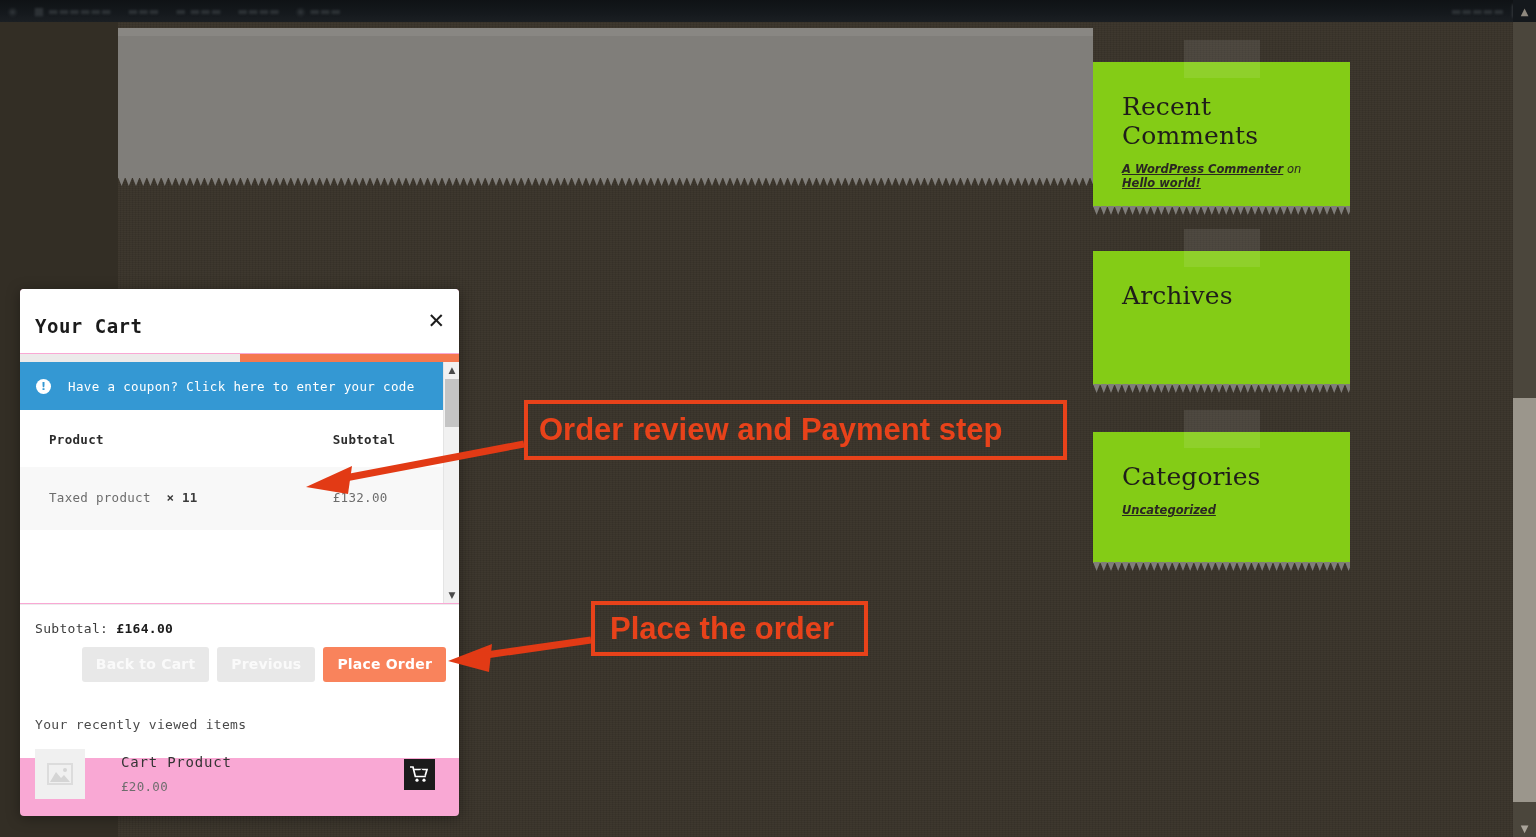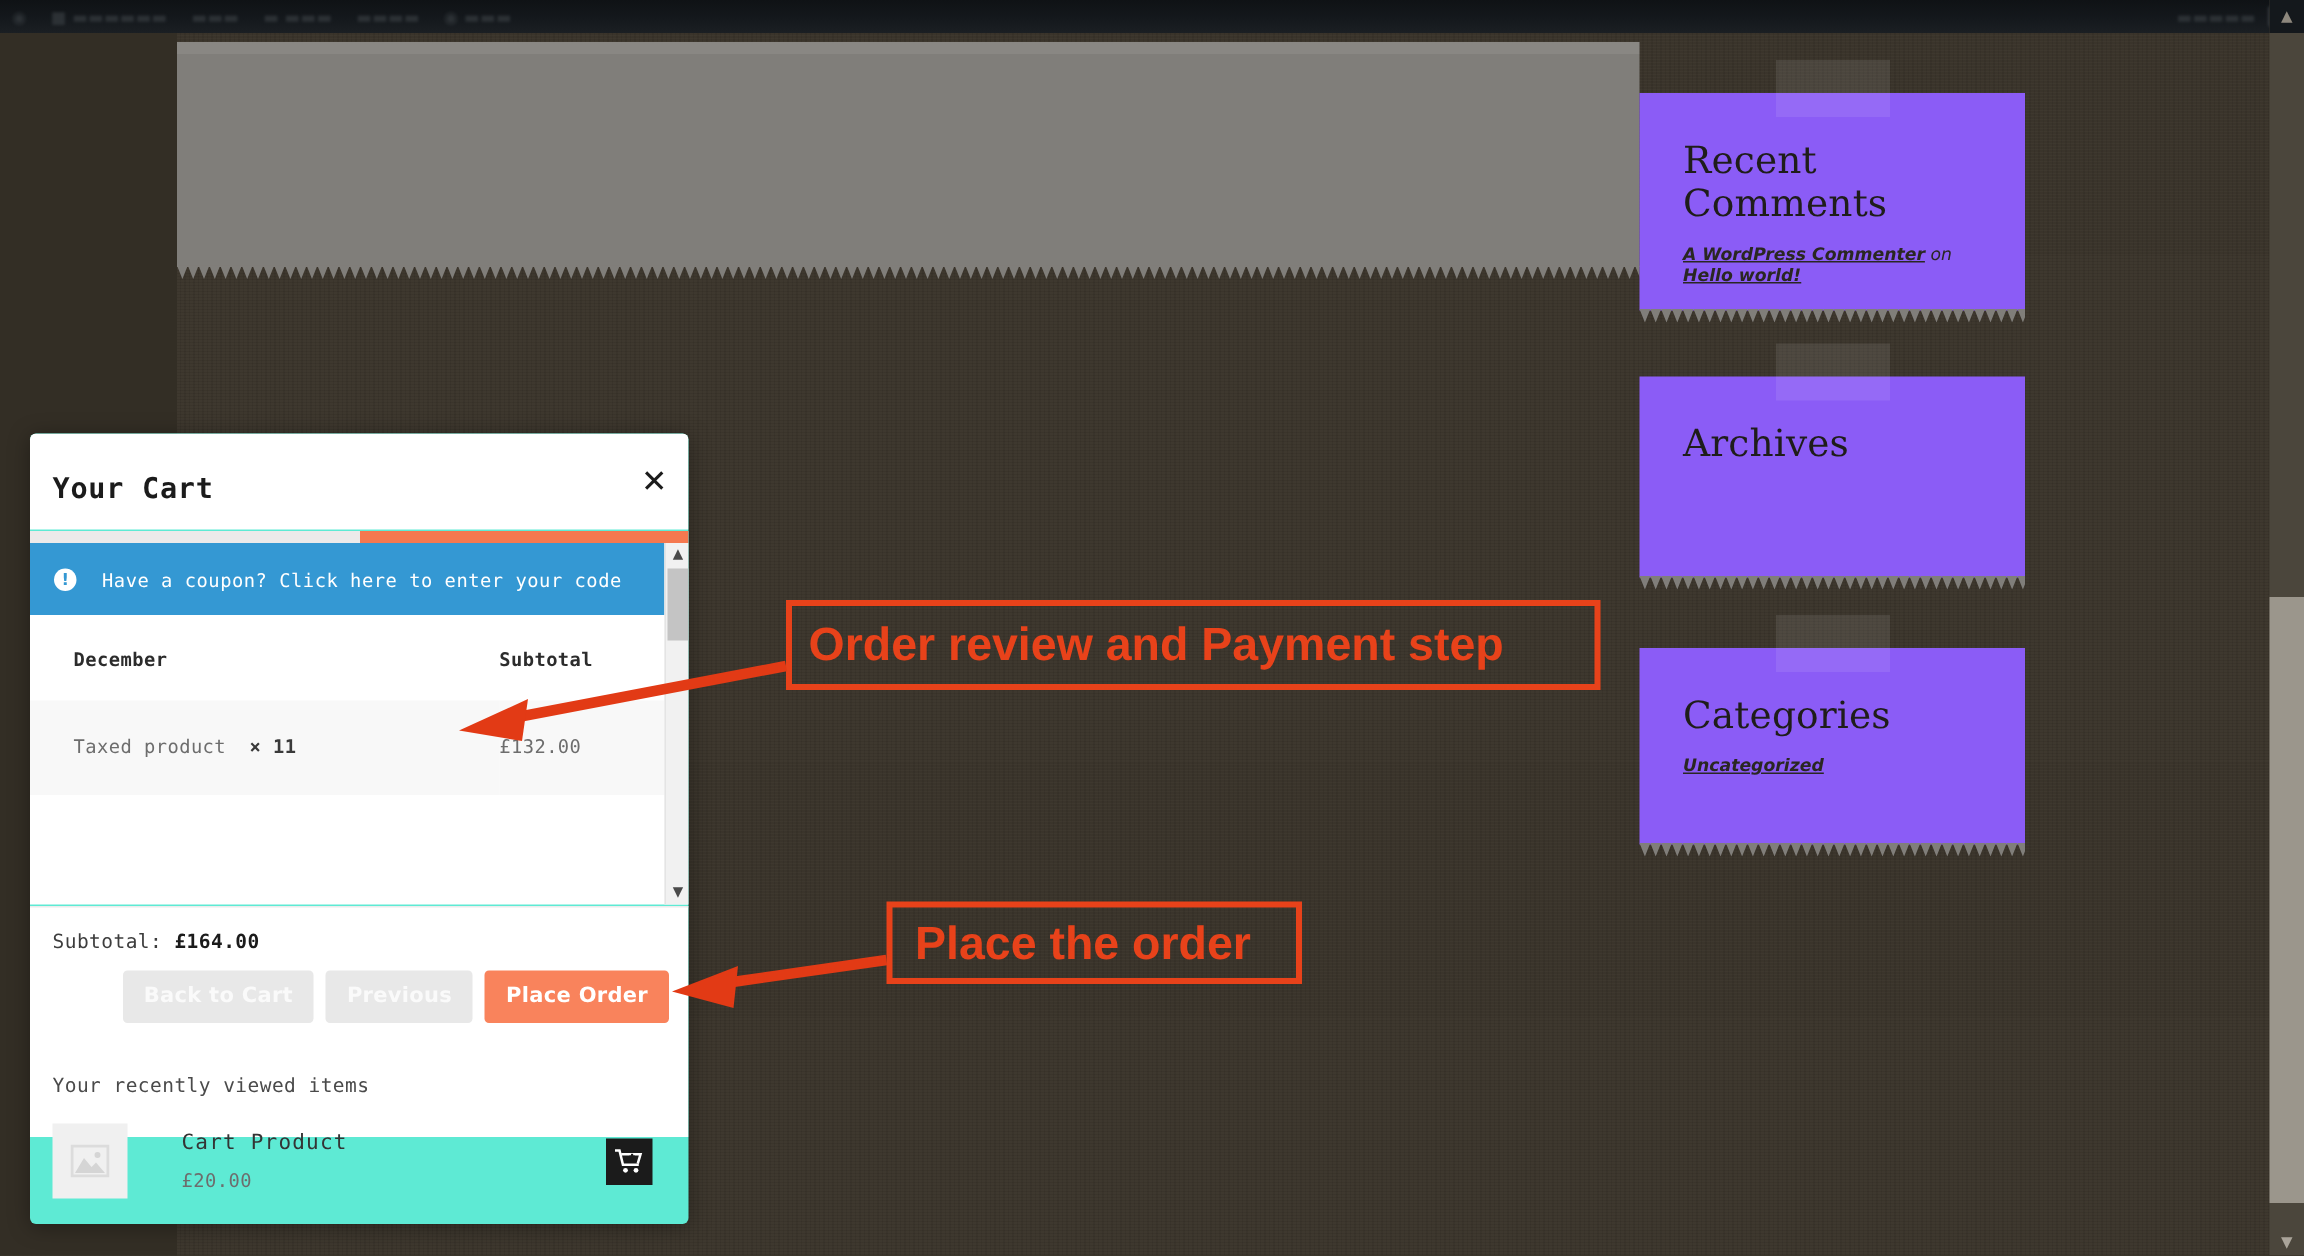--- a/index.html
+++ b/index.html
@@ -72,21 +72,21 @@
   .zigzag {
     position: absolute;
     left: 0; bottom: -8px;
     width: 100%; height: 9px;
   }
 
   
   .widget {
     position: absolute;
     width: 257px;
-    background: #8b5cf6;
+    background: #84cc16;
     z-index: 3;
   }
   .widget .tape {
     position: absolute;
     left: 50%; transform: translateX(-50%);
     top: -22px;
     width: 76px; height: 38px;
     background: rgba(255,255,255,0.09);
     z-index: -1;
   }
@@ -120,21 +120,21 @@
 
   #widget-comments { left: 1093px; top: 62px; height: 145px; }
   #widget-archives { left: 1093px; top: 251px; height: 134px; }
   #widget-categories { left: 1093px; top: 432px; height: 131px; }
 
   
   #cart-panel {
     position: absolute;
     left: 20px; top: 289px;
     width: 439px; height: 527px;
-    background: #5eead4;
+    background: #f9a8d4;
     border-radius: 4px;
     box-shadow: 0 2px 14px rgba(0,0,0,0.35);
     z-index: 20;
     overflow: hidden;
   }
   #cart-header {
     height: 64px;
     position: relative;
     background: #fff;
   }
@@ -459,21 +459,21 @@
 
   <div id="cart-scroll">
     <div id="coupon-bar">
       <span id="coupon-icon">!</span>
       <span id="coupon-text">Have a coupon? Click here to enter your code</span>
     </div>
 
     <table id="cart-table">
       <thead>
         <tr>
-          <th>December</th>
+          <th>Product</th>
           <th class="col-sub">Subtotal</th>
         </tr>
       </thead>
       <tbody>
         <tr>
           <td><span>Taxed product</span>&nbsp;&nbsp;<span class="qty">× 11</span></td>
           <td class="col-sub">£132.00</td>
         </tr>
       </tbody>
     </table>

